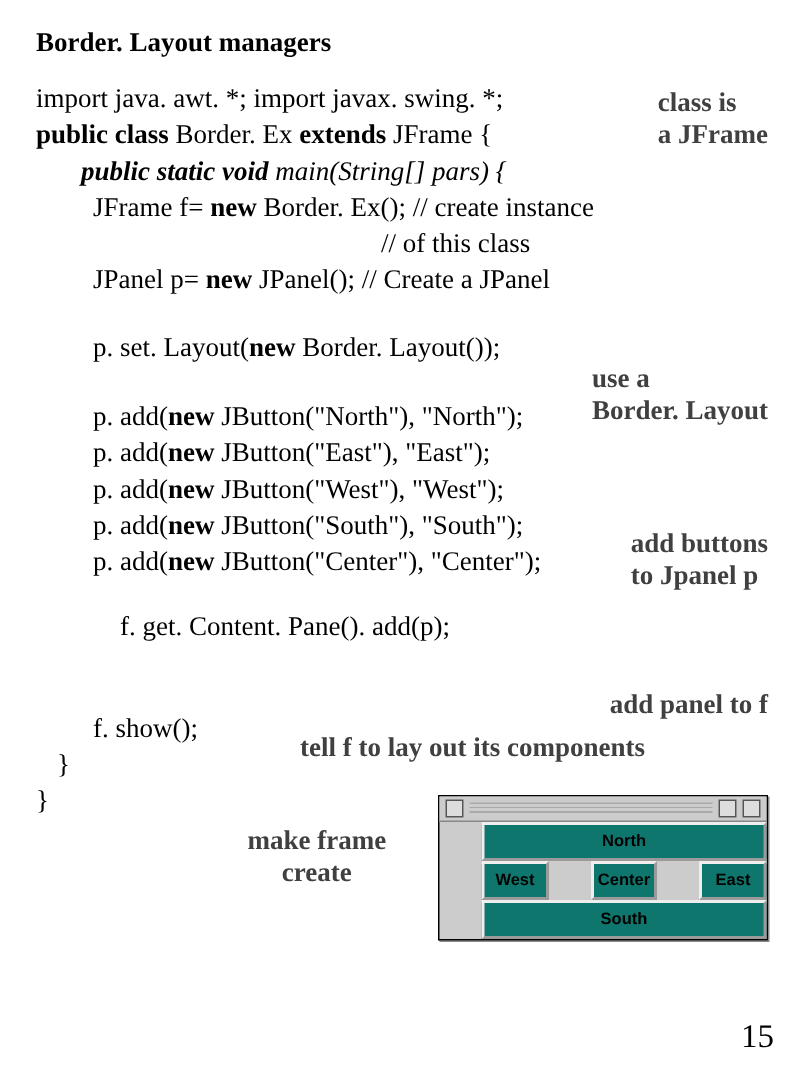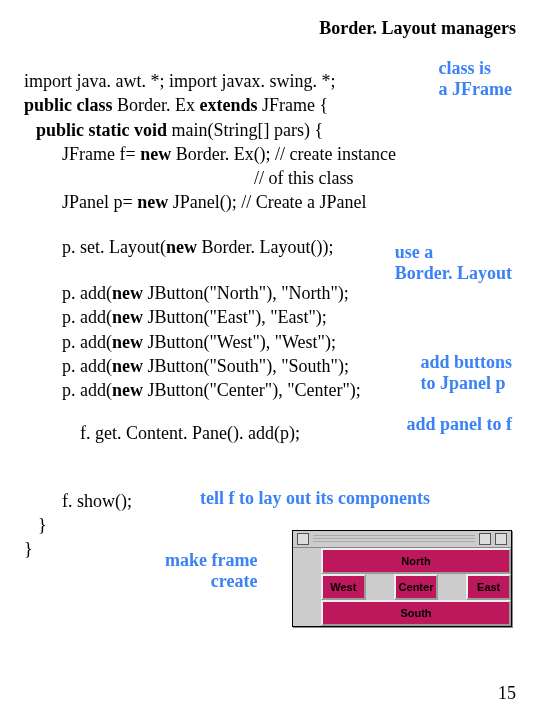--- a/index.html
+++ b/index.html
@@ -13,51 +13,51 @@
     position: relative;
     background: #fff;
   }
   .page {
     padding: 18px 24px 10px 24px;
     position: relative;
     height: 100%;
     box-sizing: border-box;
   }
   .title {
-    text-align: right;
+    text-align: left;
     font-weight: bold;
-    margin-bottom: 30px;
+    margin-bottom: 14px;
   }
   .code {
     line-height: 1.35;
   }
   .b { font-weight: bold; }
   .anno {
-    color: #3b82f6;
+    color: #404040;
     font-weight: bold;
     position: absolute;
   }
   .anno-classis { right: 28px; top: 58px; text-align: left; }
   .anno-usea { right: 28px; top: 242px; text-align: left; }
   .anno-addb { right: 28px; top: 352px; text-align: left; }
-  .anno-addpanel { right: 28px; top: 414px; text-align: left; }
+  .anno-addpanel { right: 28px; top: 459px; text-align: left; }
   .anno-tellf { left: 200px; top: 488px; text-align: left; }
-  .anno-makeframe { left: 165px; top: 550px; text-align: right; }
+  .anno-makeframe { left: 165px; top: 550px; text-align: center; }
   .block1 { margin-bottom: 20px; }
   .block2 { margin-bottom: 22px; margin-left: 38px; }
   .block3 { margin-bottom: 18px; margin-left: 38px; }
   .block4 { margin-bottom: 18px; margin-left: 56px; }
   .block5 { margin-bottom: 14px; margin-left: 38px; }
   .block6 { margin-left: 38px; margin-top: 44px; }
   .closebraces { margin-left: 0; }
   .pagenum {
     position: absolute;
     right: 24px;
     bottom: 16px;
-    font-size: 18px;
+    font-size: 22px;
   }
   .gui {
     position: absolute;
     right: 28px;
     top: 530px;
     width: 218px;
     border: 1px solid #000;
     background: #ccc;
     font-family: Arial, sans-serif;
     font-size: 11px;
@@ -81,41 +81,41 @@
     flex: 1;
     height: 8px;
     background: repeating-linear-gradient(#aaa, #aaa 1px, #ccc 1px, #ccc 3px);
   }
   .gui .row { display: flex; }
   .gui .cell {
     flex: 1;
     text-align: center;
     padding: 5px 0;
     border: 2px outset #eee;
-    background: #be185d;
+    background: #0f766e;
     font-weight: bold;
     margin-left: 28px;
   }
   .gui .wide { width: 100%; }
 </style>
 </head>
 <body>
 
 <div class="page">
   <div class="title">Border. Layout managers</div>
 
   <div class="anno anno-classis">
     <span>class is</span><br>
     <span>a JFrame</span>
   </div>
 
   <div class="code block1">
     <div>import java. awt. *; import javax. swing. *;</div>
     <div><span class="b">public class </span><span>Border. Ex </span><span class="b">extends </span><span>JFrame {</span></div>
-    <div style="margin-left:12px;"><span class="b">public static void </span><span>main(String[] pars) {</span></div>
+    <div style="margin-left:30px;font-style:italic;"><span class="b">public static void </span><span>main(String[] pars) {</span></div>
     <div style="margin-left:38px;"><span>JFrame f= </span><span class="b">new </span><span>Border. Ex();  // create instance</span></div>
     <div style="margin-left:230px;"><span>// of this class</span></div>
     <div style="margin-left:38px;"><span>JPanel p= </span><span class="b">new </span><span>JPanel();       // Create a JPanel</span></div>
   </div>
 
   <div class="anno anno-usea">
     <span>use a</span><br>
     <span>Border. Layout</span>
   </div>
 

